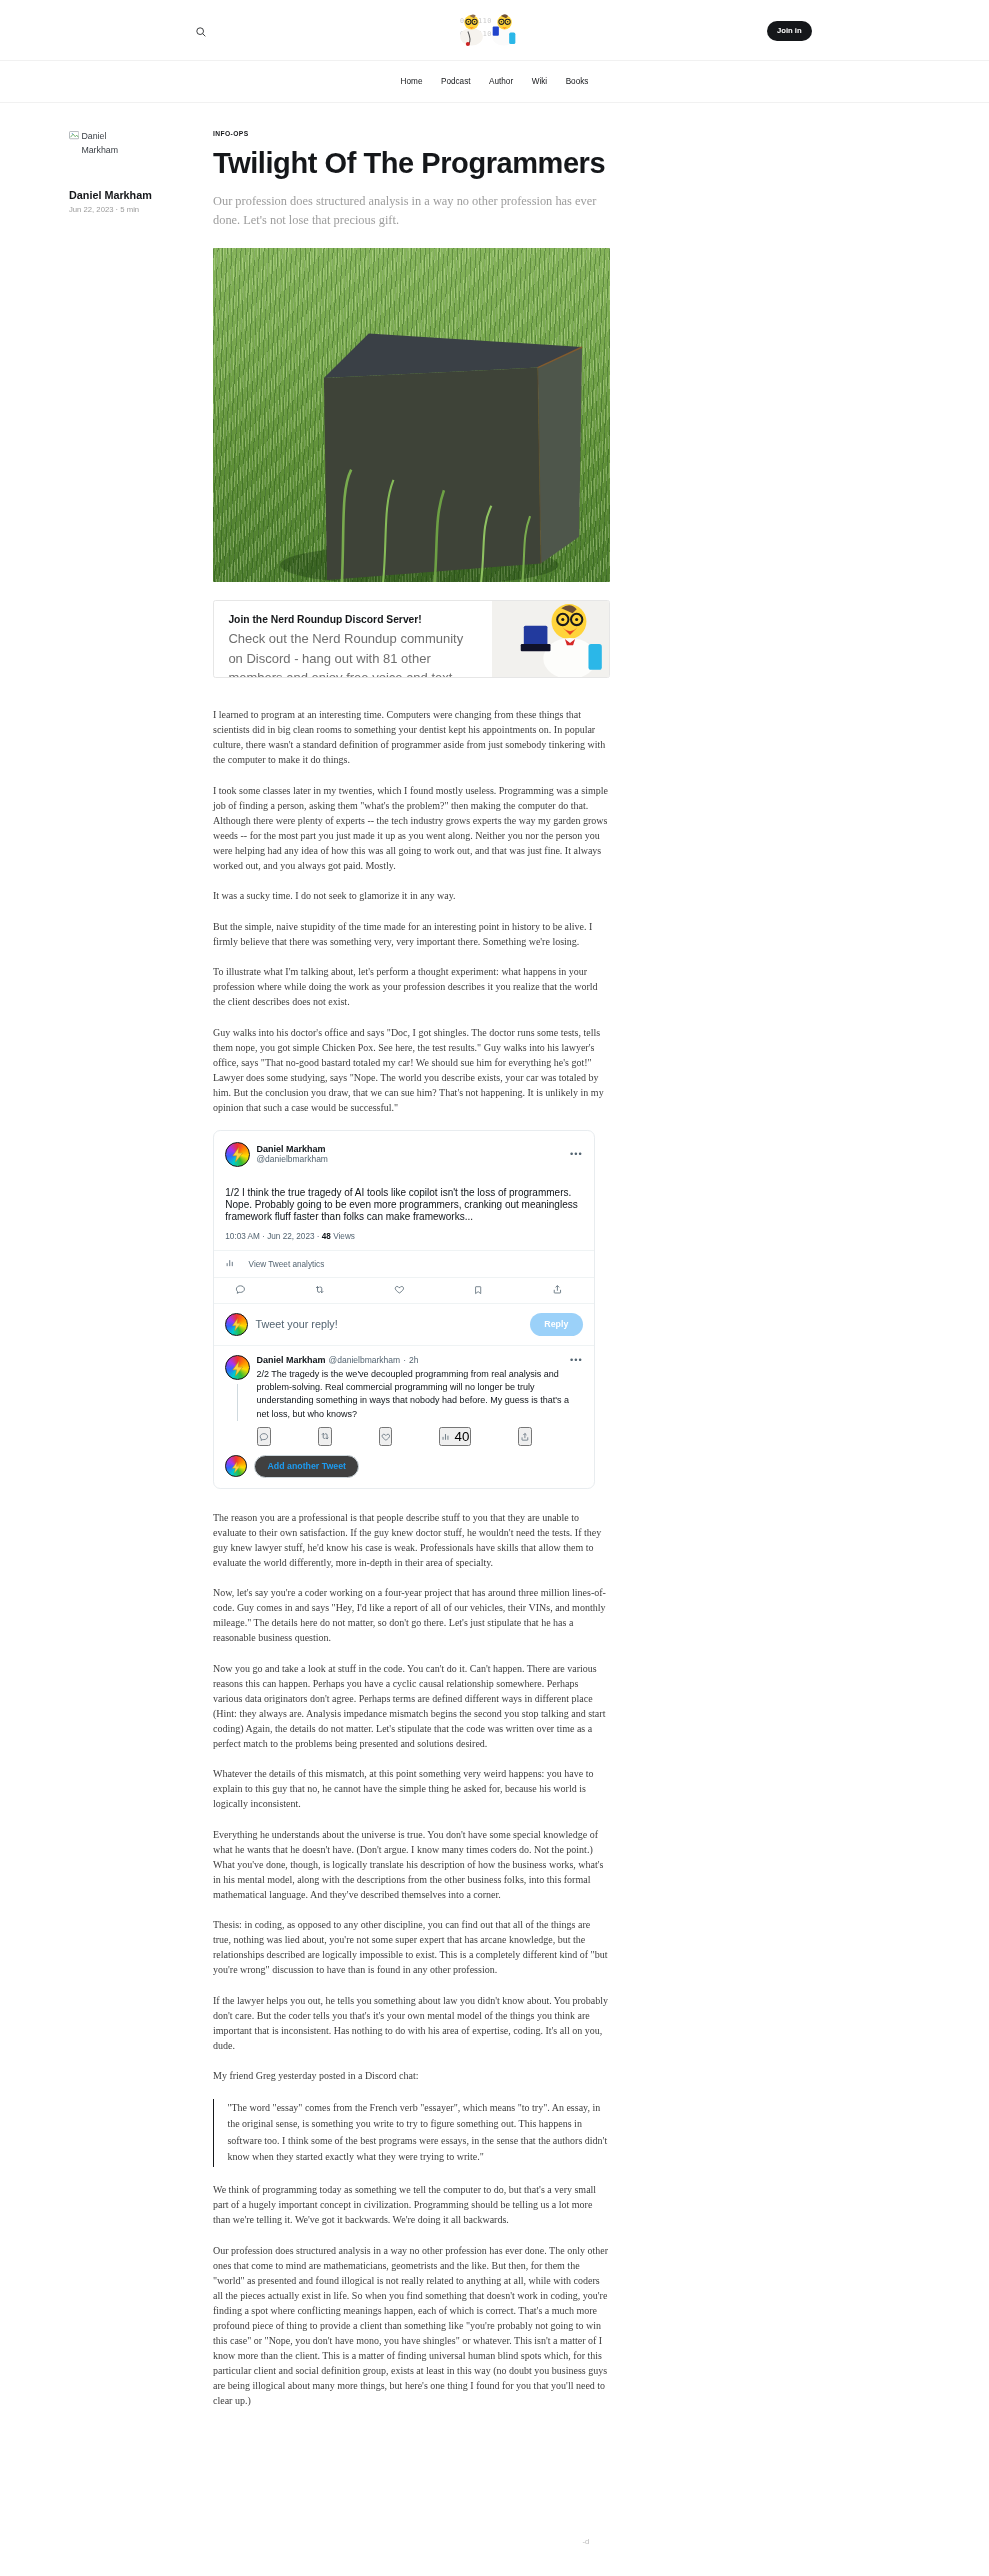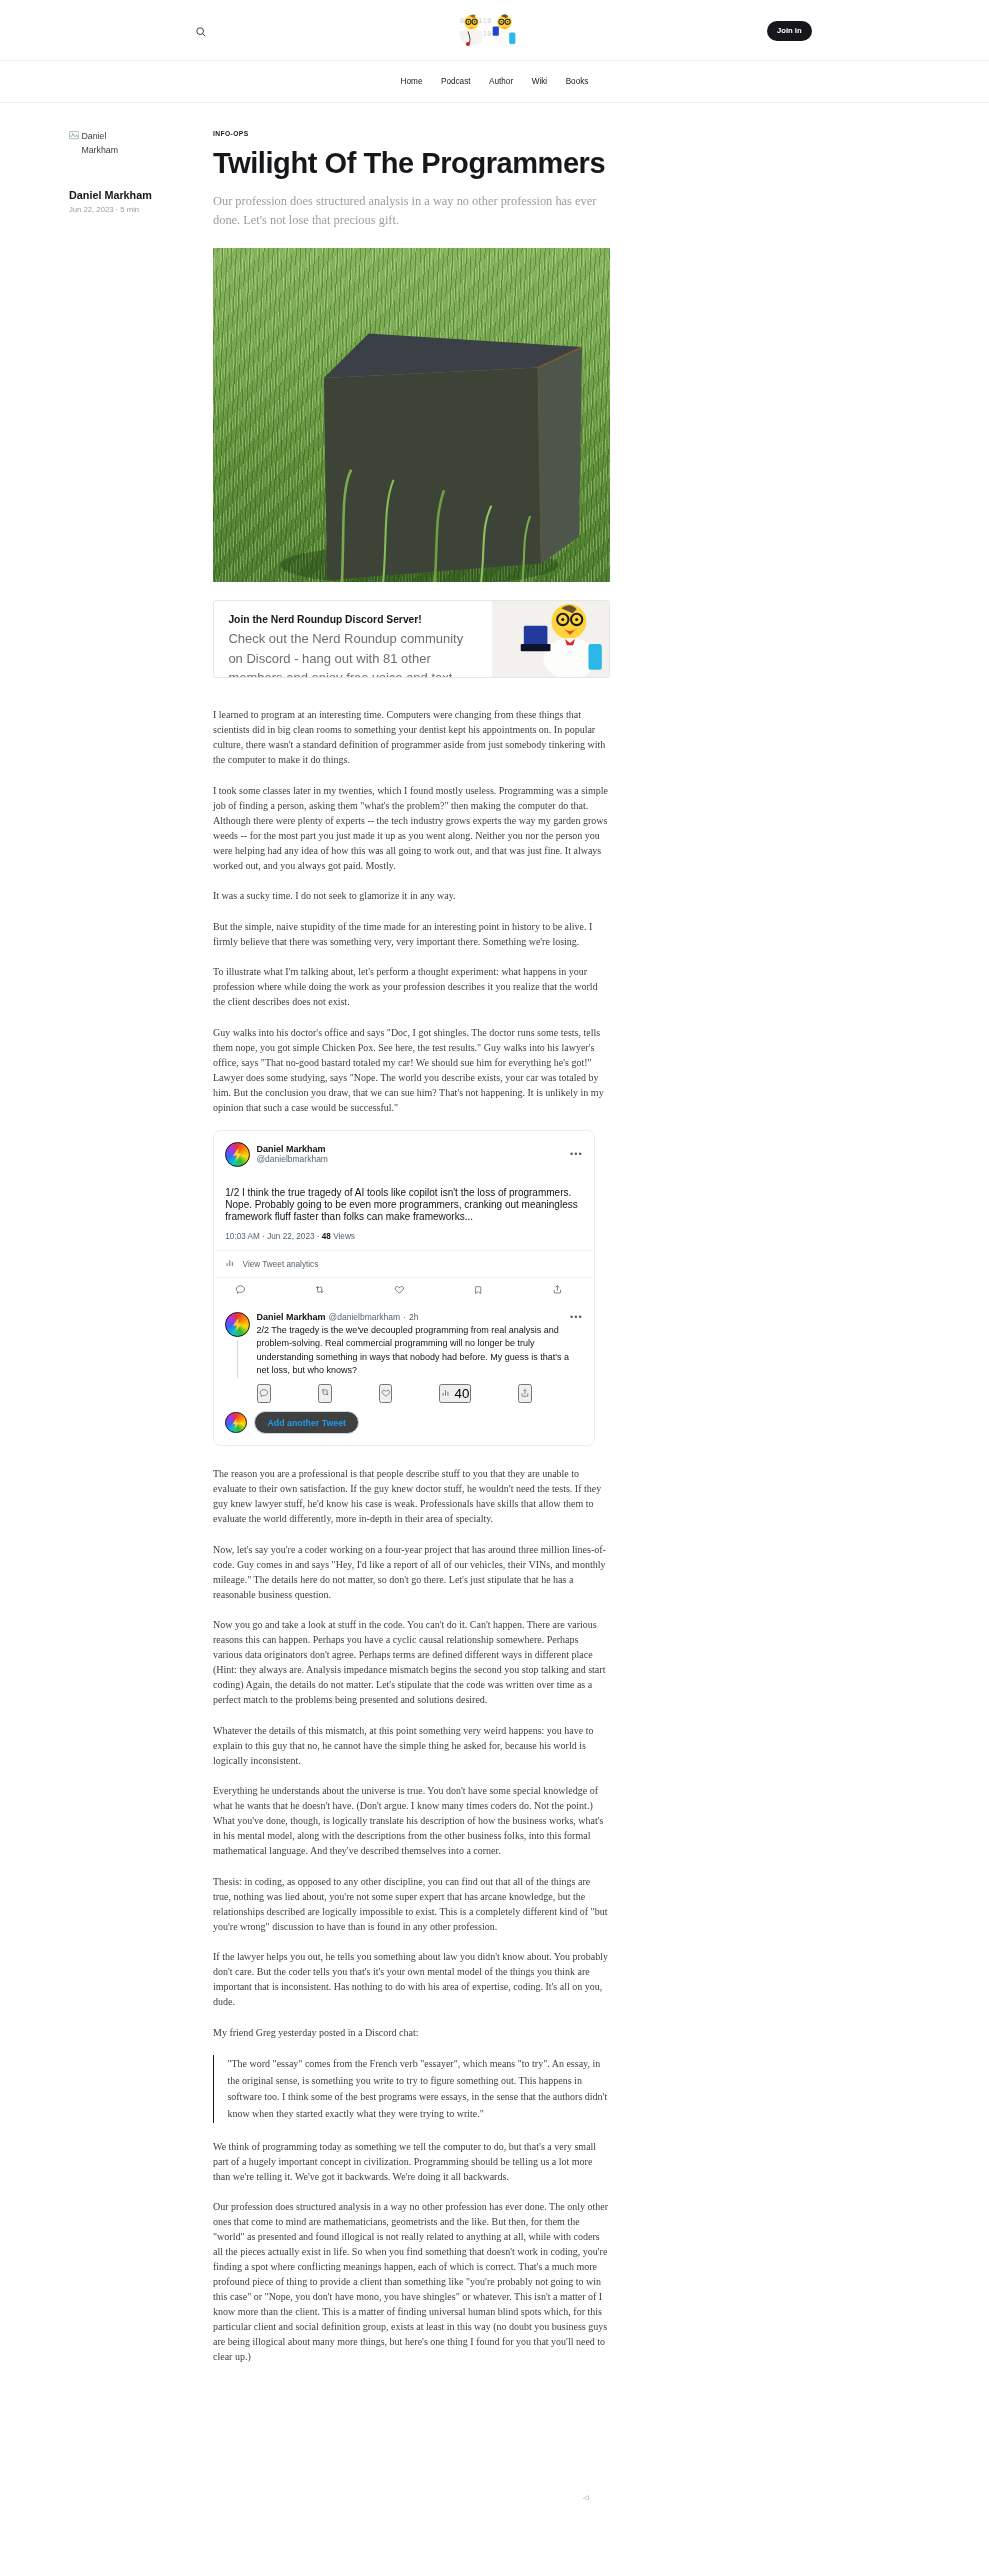--- a/index.html
+++ b/index.html
@@ -57,21 +57,21 @@
   .tw-head { display:flex; align-items:center; gap:6.2px; }
   .tw-avatar { width:25px; height:25px; border-radius:50%; background:conic-gradient(#e33,#f80,#fd0,#3b3,#0cc,#36f,#a3e,#e33); border:1px solid #111; position:relative; flex:none; }
   .tw-avatar svg { position:absolute; left:5.2px; top:4.1px; }
   .tw-name { font-size:9px; font-weight:700; color:#0f1419; }
   .tw-handle { font-size:8.5px; color:#536471; }
   .tw-more { margin-left:auto; color:#536471; font-size:9.3px; letter-spacing:1px; background:none; border:none; cursor:pointer; }
   .tw-text { margin-top:20px; font-size:10px; line-height:12px; color:#0f1419; }
   .tw-time { margin-top:9.3px; font-size:8.2px; color:#536471; padding-bottom:9.3px; }
   .tw-time b { color:#0f1419; }
   .tw-divider { border-top:0.5px solid #eff3f4; }
-  .tw-analytics { display:flex; align-items:center; gap:7px; padding:6.7px 11.3px; font-size:8.2px; color:#536471; cursor:pointer; }
+  .tw-analytics { display:flex; align-items:center; gap:13px; padding:6.7px 11.3px; font-size:8.2px; color:#536471; cursor:pointer; }
   .tw-actions { display:flex; justify-content:space-between; padding:6.2px 31px 7.2px 20.6px; }
   .tw-actions .act { display:flex; align-items:center; gap:4.1px; color:#536471; font-size:7.7px; background:none; border:none; cursor:pointer; }
   .reply-row { display:flex; align-items:center; gap:7.2px; padding:9.3px 11.3px; border-top:0.5px solid #eff3f4; border-bottom:0.5px solid #eff3f4; }
   .reply-ph { font-size:10.8px; color:#536471; }
   .reply-btn { margin-left:auto; background:#9bd1f9; color:#fff; border:none; border-radius:5151px; padding:6.2px 14.4px; font-size:8.8px; font-weight:700; cursor:pointer; }
   .tweet2 { display:flex; gap:6.2px; padding:9.3px 11.3px 0; position:relative; }
   .t2-col { flex:none; width:25px; display:flex; flex-direction:column; align-items:center; }
   .thread-line { width:1px; flex:1; background:#cfd9de; margin-top:3.1px; }
   .t2-main { flex:1; }
   .t2-head { display:flex; align-items:center; gap:3.1px; }
@@ -282,20 +282,29 @@
                 <path d="M7 4h10a1 1 0 0 1 1 1v15l-6-4.5L6 20V5a1 1 0 0 1 1-1z"></path>
               </svg>
             </button>
           <button class="act">
               <svg width="10.8" height="10.8" viewBox="0 0 24 24" fill="none" stroke="#536471" stroke-width="1.8">
                 <path d="M12 15V4M8 7.5 12 3.5 16 7.5M5 13v6a1 1 0 0 0 1 1h12a1 1 0 0 0 1-1v-6"></path>
               </svg>
             </button>
         </div>
 
+        <div class="reply-row">
+          <div class="tw-avatar" style="width:23px;height:23px">
+            <svg width="11.3" height="13.4" viewBox="0 0 24 28">
+                <polygon points="14,1 3,16 10,16 8,27 21,11 13,11" fill="#ffd23f" stroke="#b8911c" stroke-width="1"></polygon>
+              </svg>
+          </div>
+          <div class="reply-ph">Tweet your reply!</div>
+          <button class="reply-btn">Reply</button>
+        </div>
 
         <div class="tweet2">
           <div class="t2-col">
             <div class="tw-avatar">
               <svg width="13.4" height="15.5" viewBox="0 0 24 28">
                   <polygon points="14,1 3,16 10,16 8,27 21,11 13,11" fill="#ffd23f" stroke="#b8911c" stroke-width="1"></polygon>
                 </svg>
             </div>
             <div class="thread-line"></div>
           </div>

